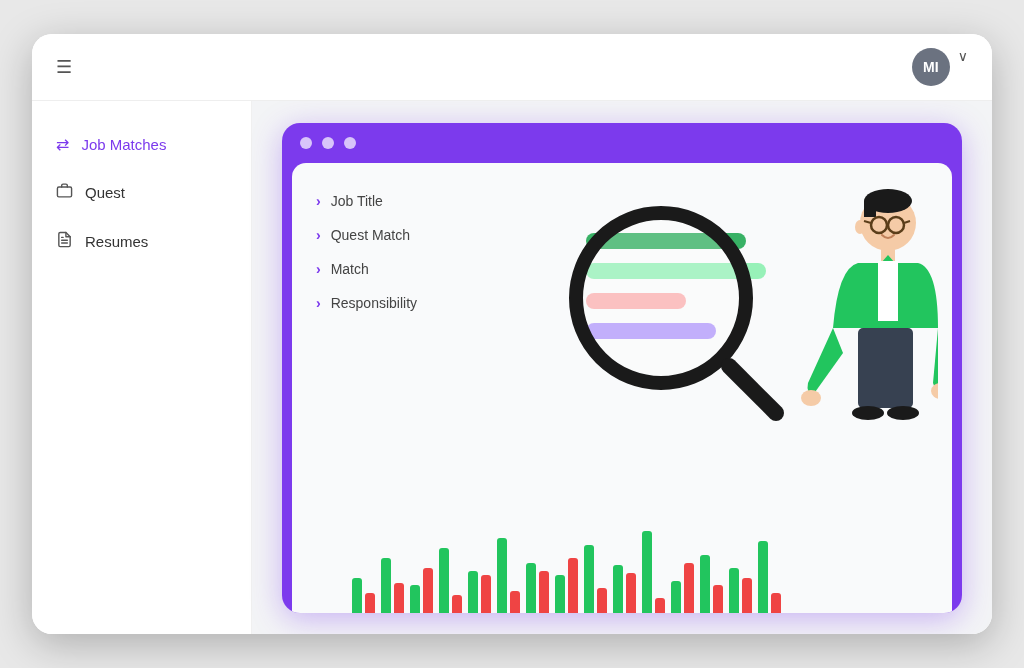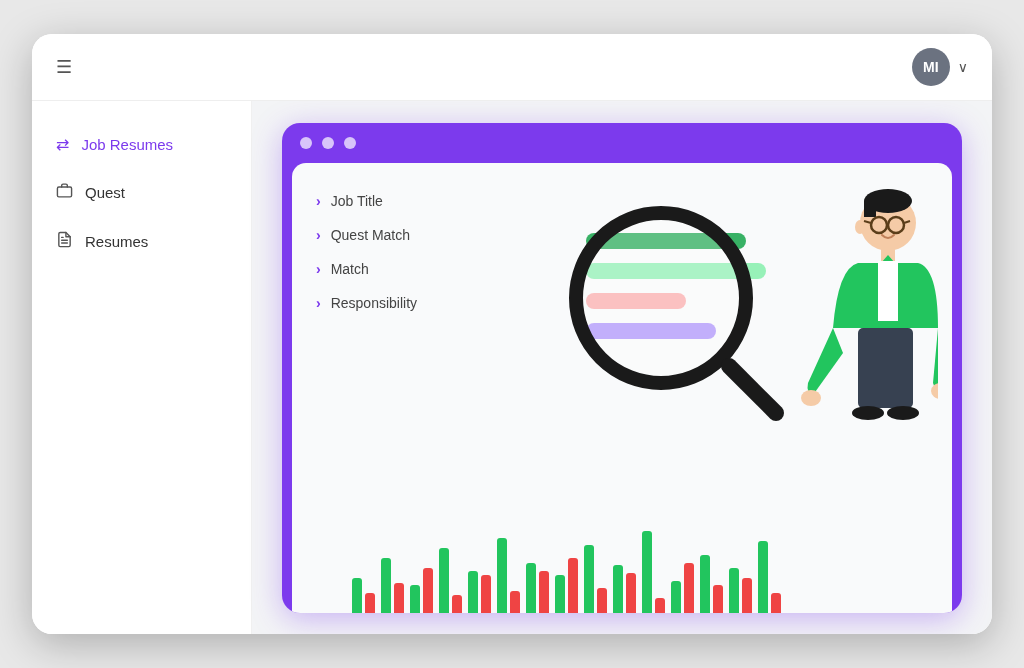--- a/index.html
+++ b/index.html
@@ -66,21 +66,20 @@
     .logo-text .job {
       color: #1a1a1a;
     }
 
     .logo-text .quest {
       color: #7c3aed;
     }
 
     .header-right {
       display: flex;
-      align-items: center;
       gap: 8px;
     }
 
     .avatar {
       width: 38px;
       height: 38px;
       border-radius: 50%;
       background: #6b7280;
       color: white;
       display: flex;
@@ -275,21 +274,21 @@
       <div class="avatar">MI</div>
       <span class="chevron-down">∨</span>
     </div>
   </div>
 
   <div class="body">
 
     <div class="sidebar">
       <div class="sidebar-item active">
         <span class="sidebar-icon">⇄</span>
-        <span>Job Resumes</span>
+        <span>Job Matches</span>
       </div>
       <div class="sidebar-item">
         <span class="sidebar-icon">
           <svg width="17" height="17" viewBox="0 0 24 24" fill="none" stroke="currentColor" stroke-width="2" stroke-linecap="round" stroke-linejoin="round">
             <rect x="2" y="7" width="20" height="14" rx="2"></rect>
             <path d="M16 7V5a2 2 0 0 0-2-2h-4a2 2 0 0 0-2 2v2"></path>
           </svg>
         </span>
         <span>Quest</span>
       </div>

